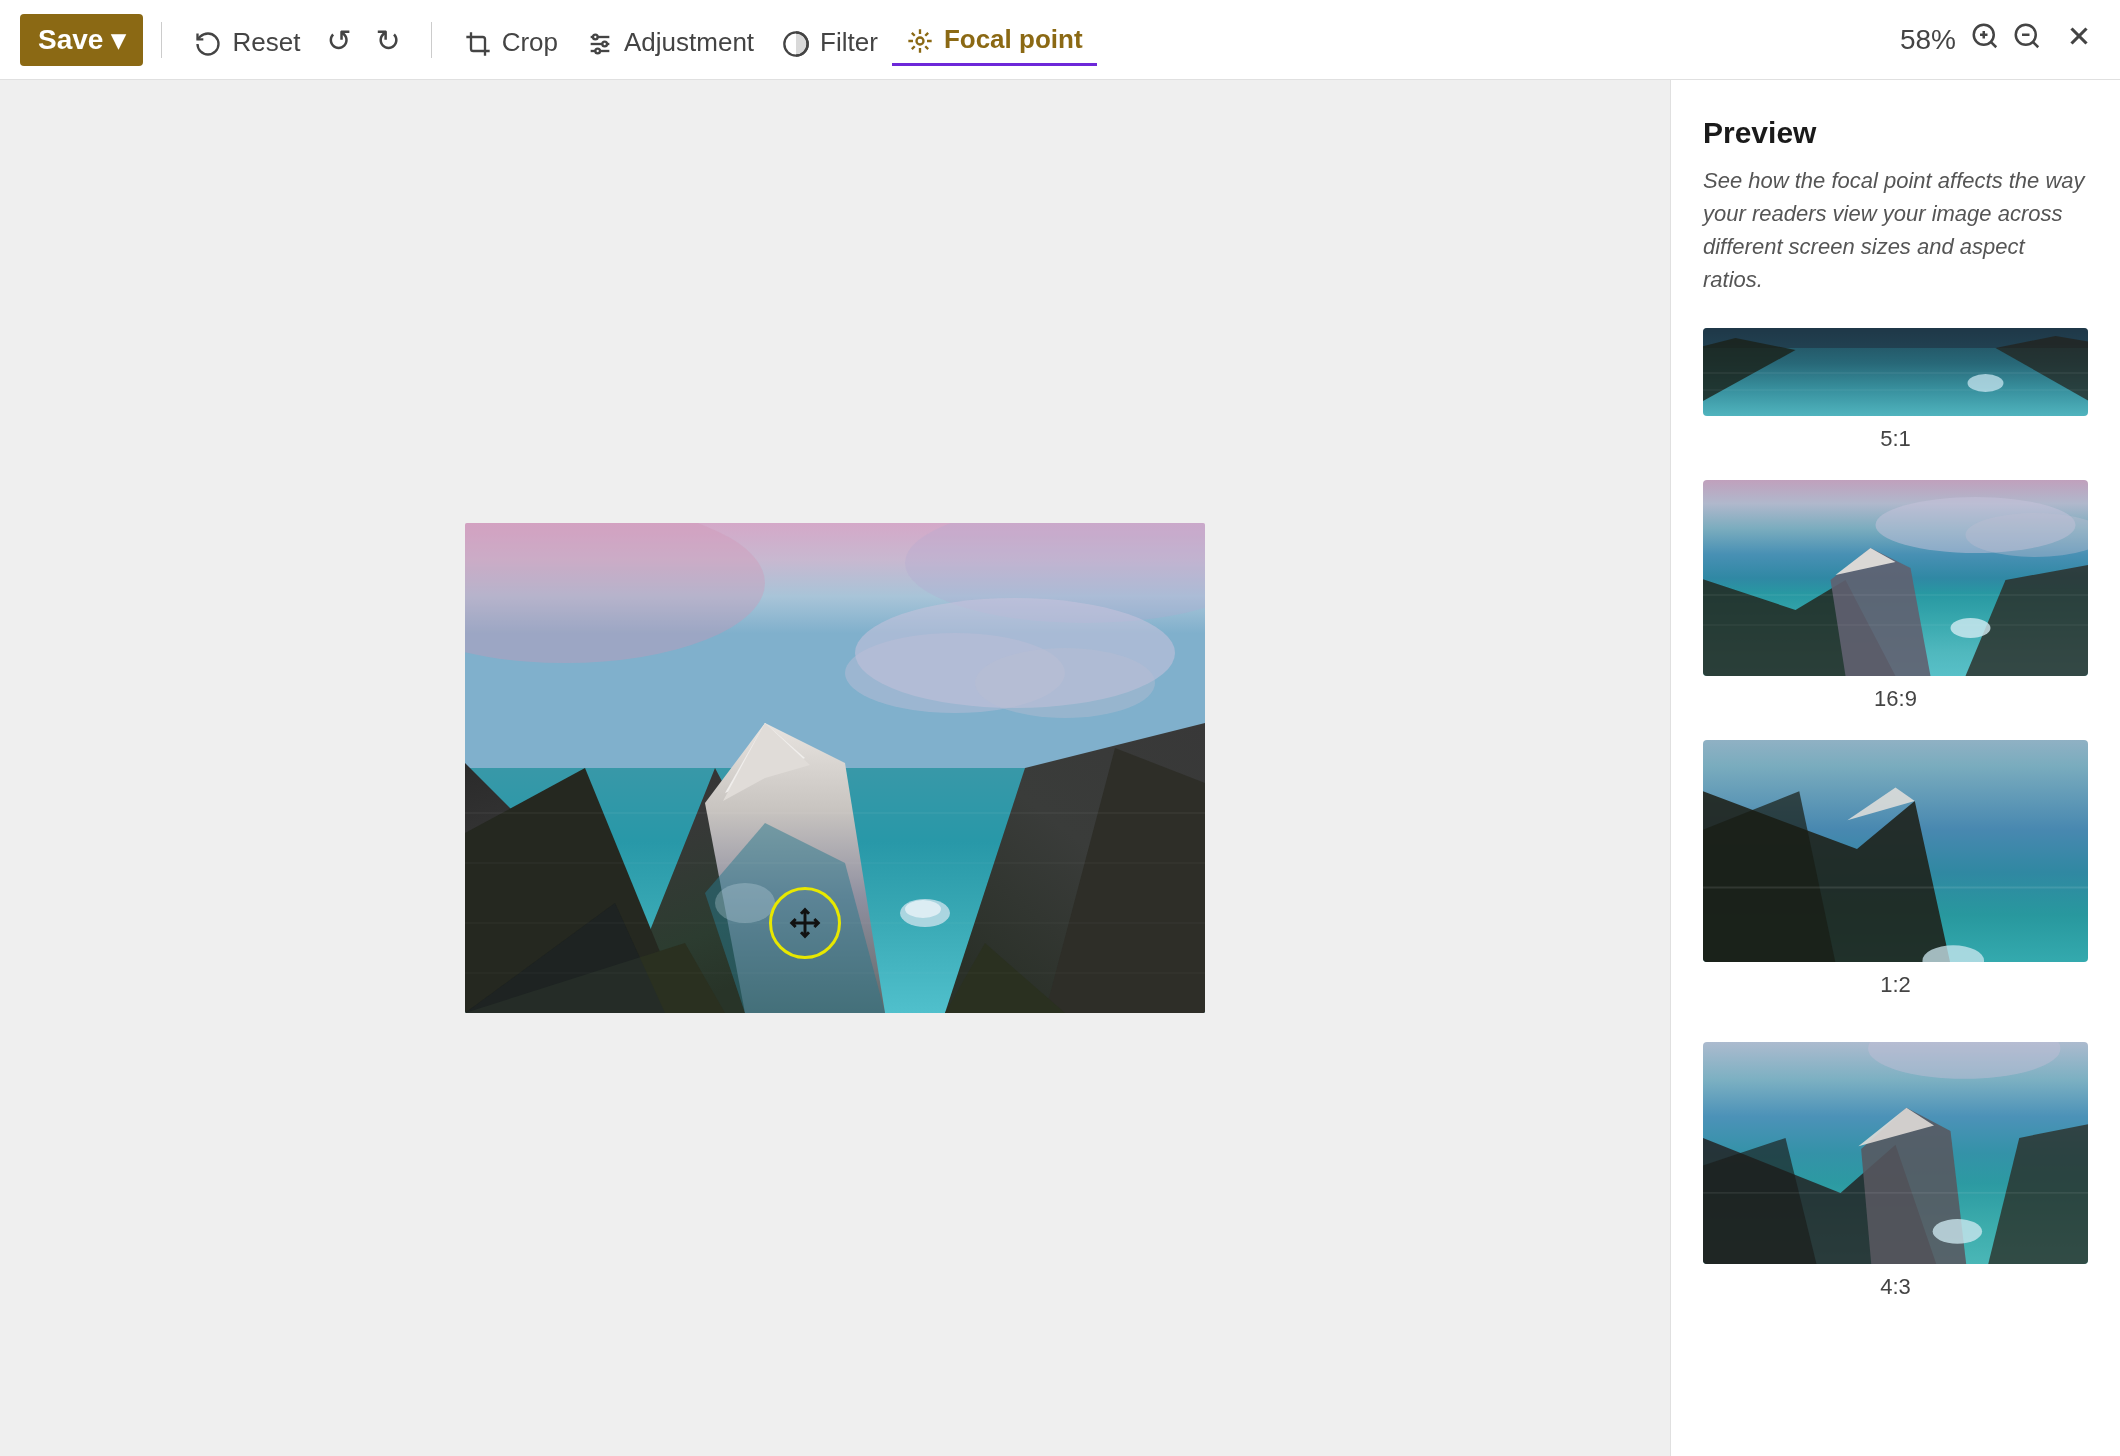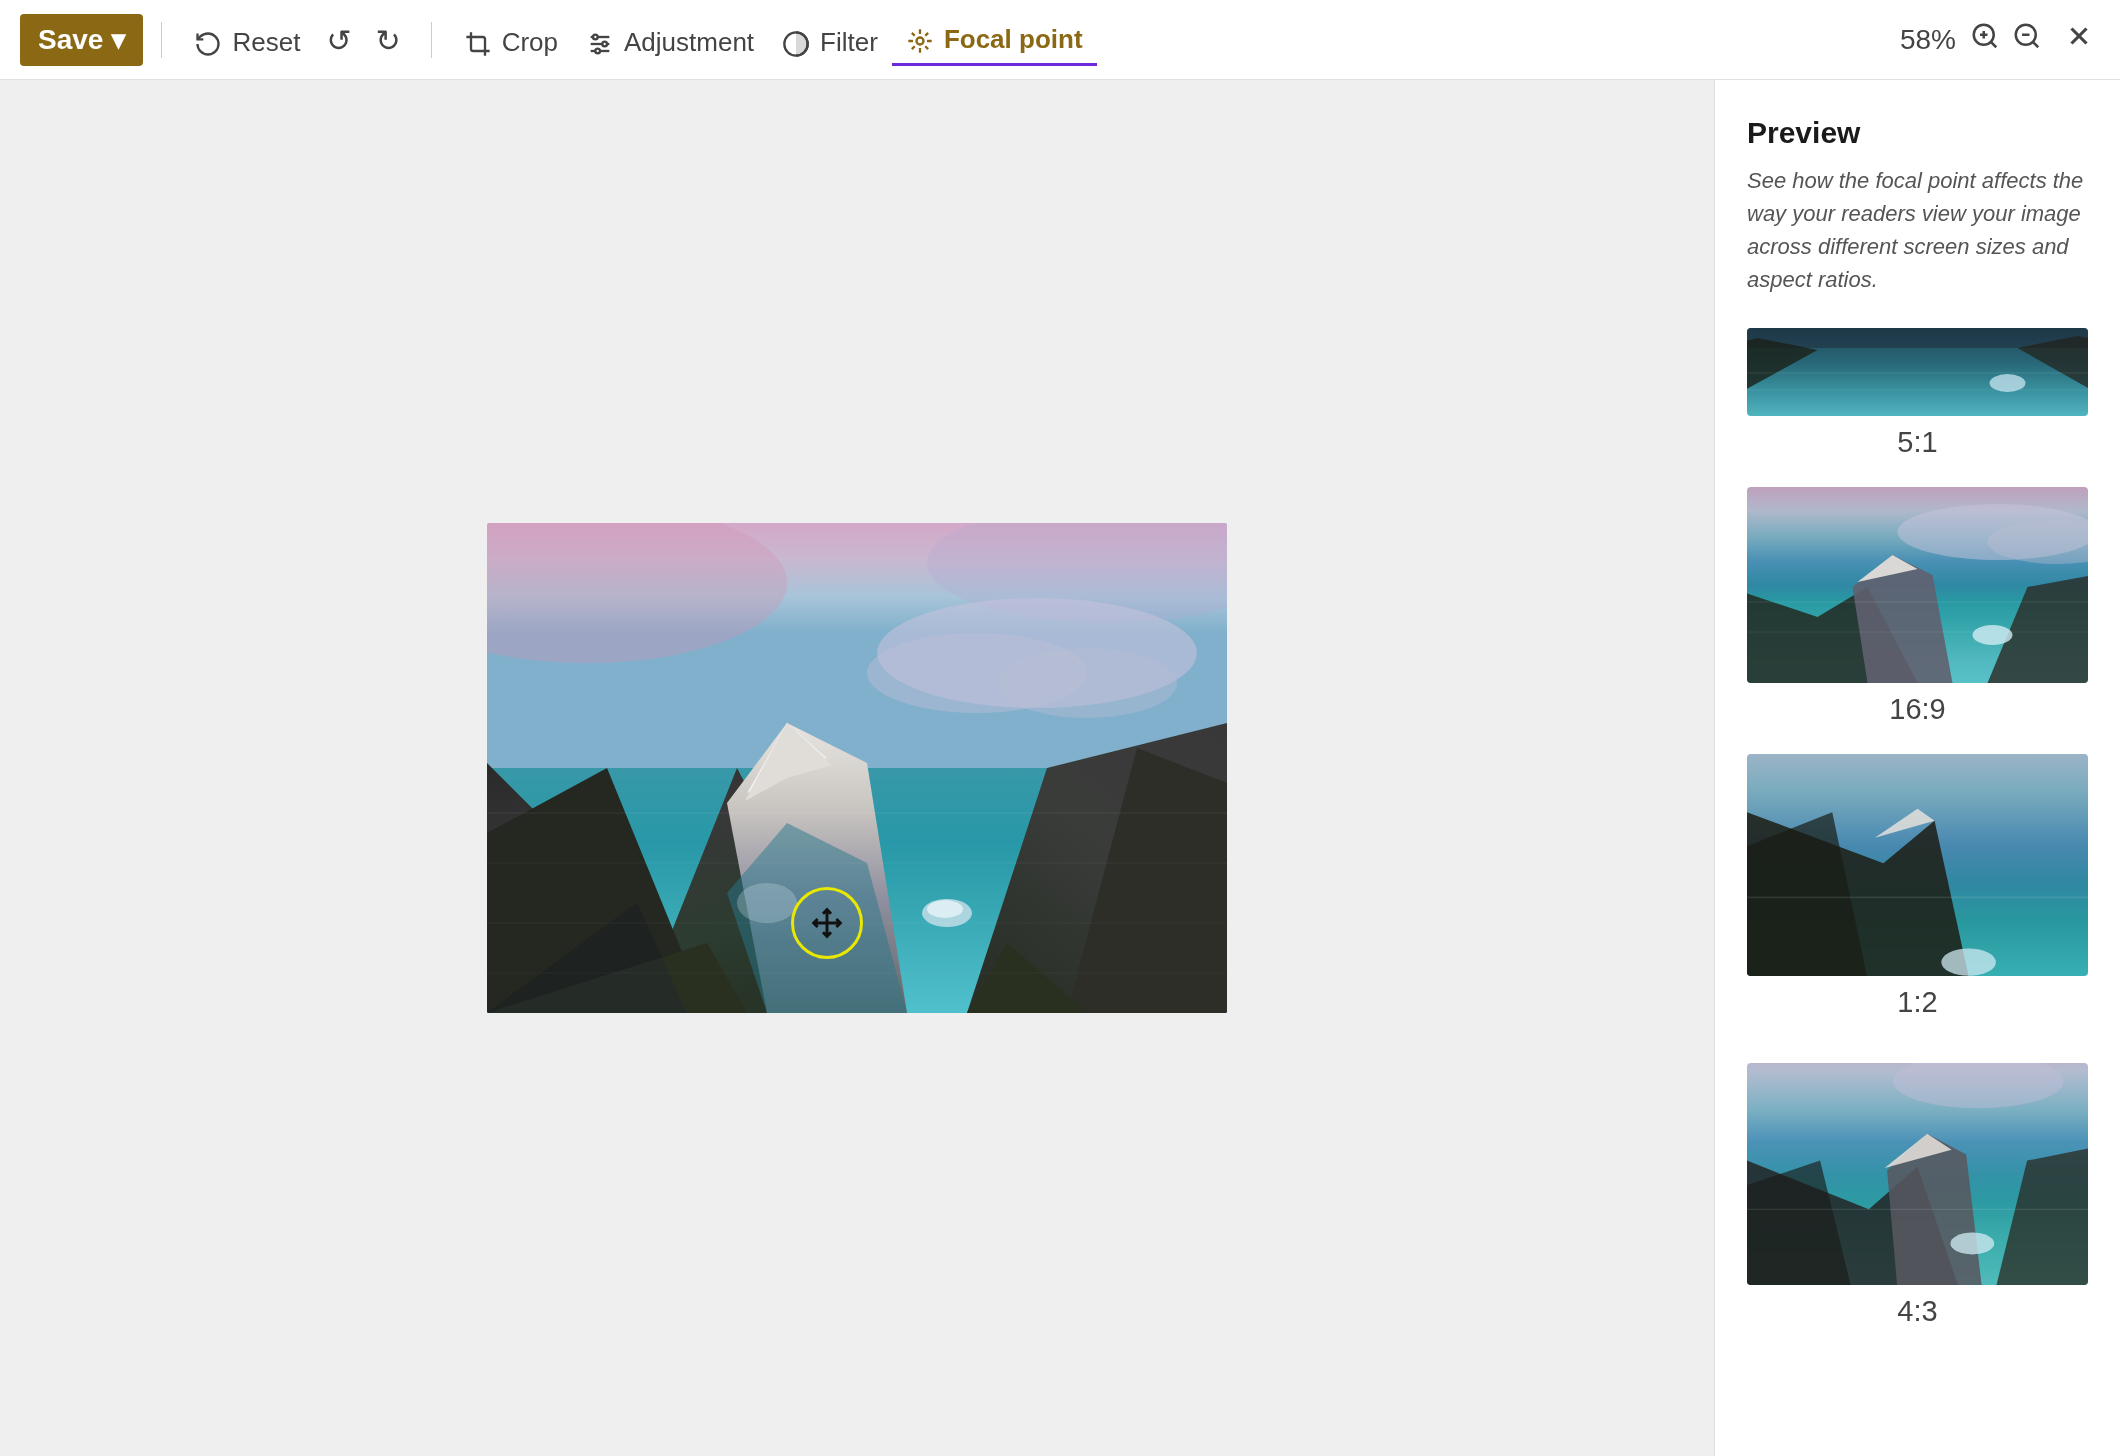--- a/index.html
+++ b/index.html
@@ -49,28 +49,28 @@
       transform: translate(-50%, -50%);
       width: 72px; height: 72px;
       border: 3px solid #e8e800;
       border-radius: 50%;
       display: flex; align-items: center; justify-content: center;
       cursor: move;
     }
 
     
     .right-panel {
-      width: 406px; background: #ffffff; border-left: 1px solid #e0e0e0;
+      width: 450px; background: #ffffff; border-left: 1px solid #e0e0e0;
       padding: 36px 32px; overflow-y: auto; flex-shrink: 0;
     }
     .preview-title { font-size: 30px; font-weight: 700; color: #1a1a1a; margin-bottom: 14px; }
     .preview-desc { font-size: 22px; color: #555; line-height: 1.5; margin-bottom: 32px; font-style: italic; }
 
     .preview-item { margin-bottom: 28px; }
-    .preview-label { text-align: center; font-size: 29px; color: #444; margin-top: 10px; }
+    .preview-label { text-align: center; font-size: 22px; color: #444; margin-top: 10px; }
 
     
     .preview-img {
       width: 100%; border-radius: 4px; overflow: hidden; position: relative;
     }
     .preview-img-wide {
       height: 88px;
     }
     .preview-img-medium {
       height: 196px;

